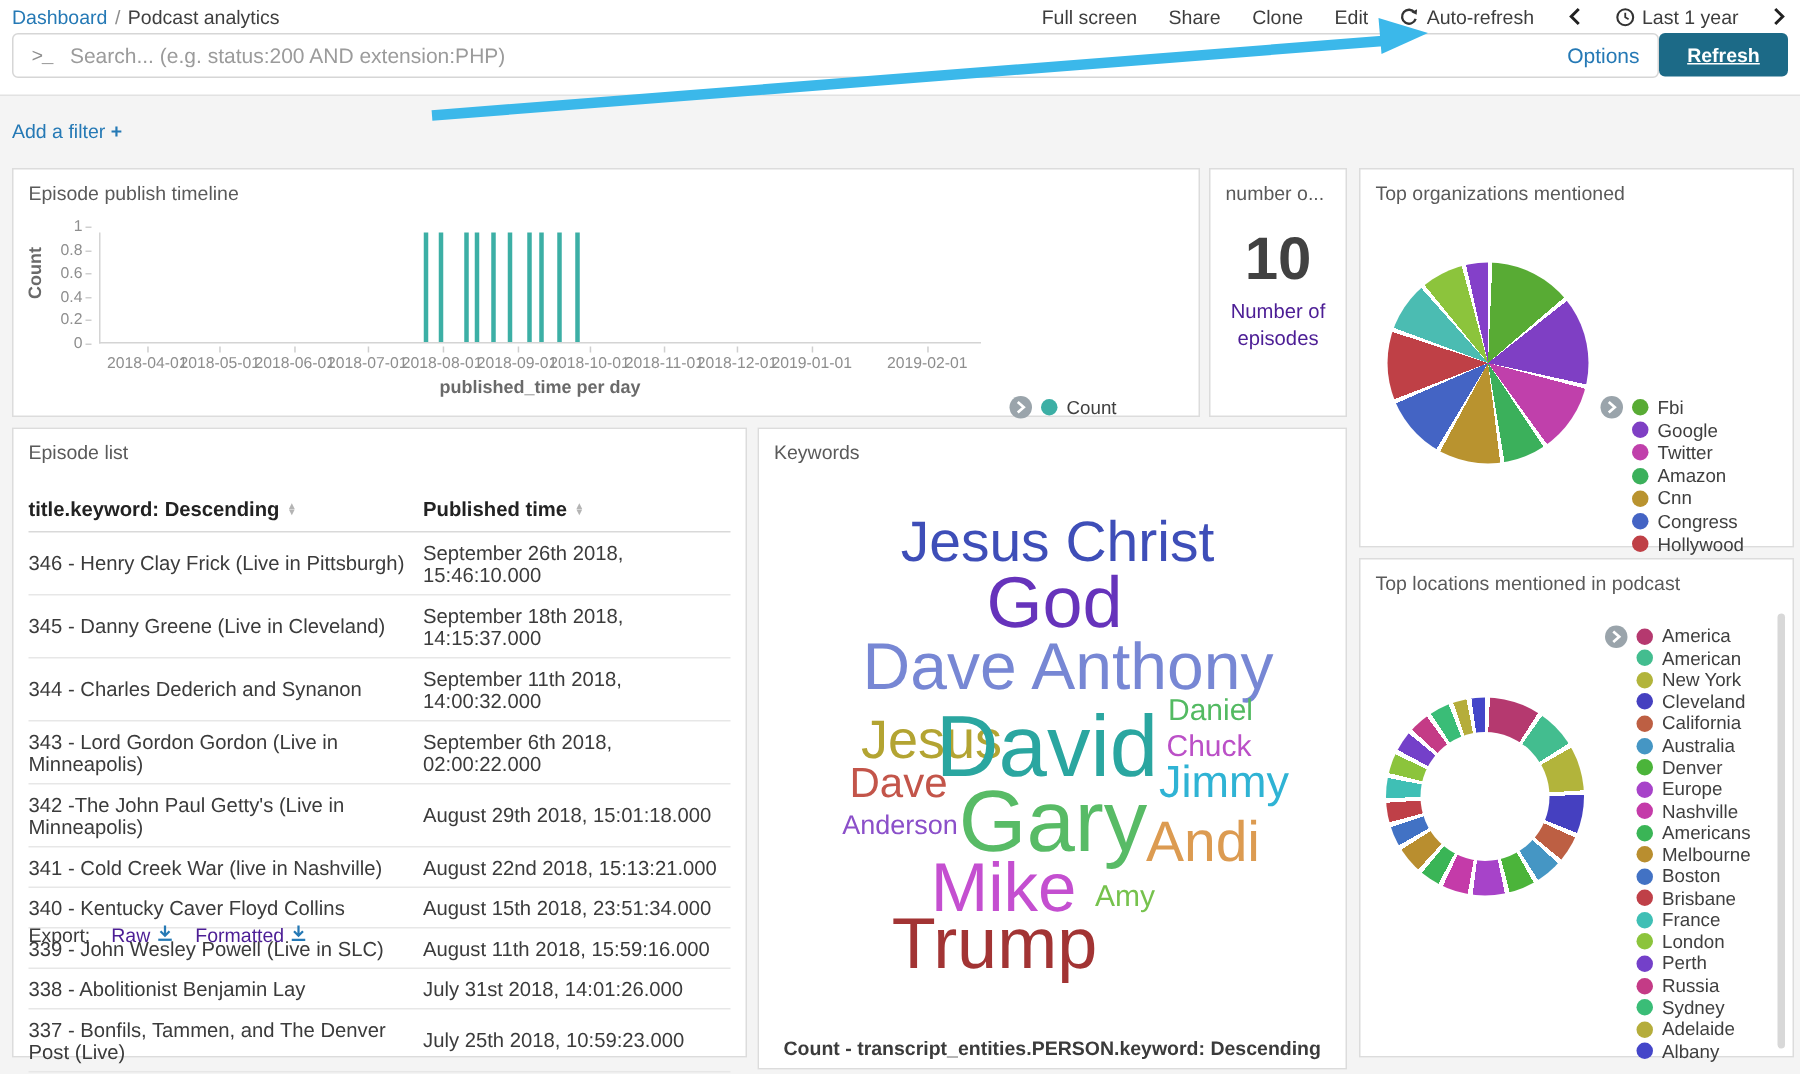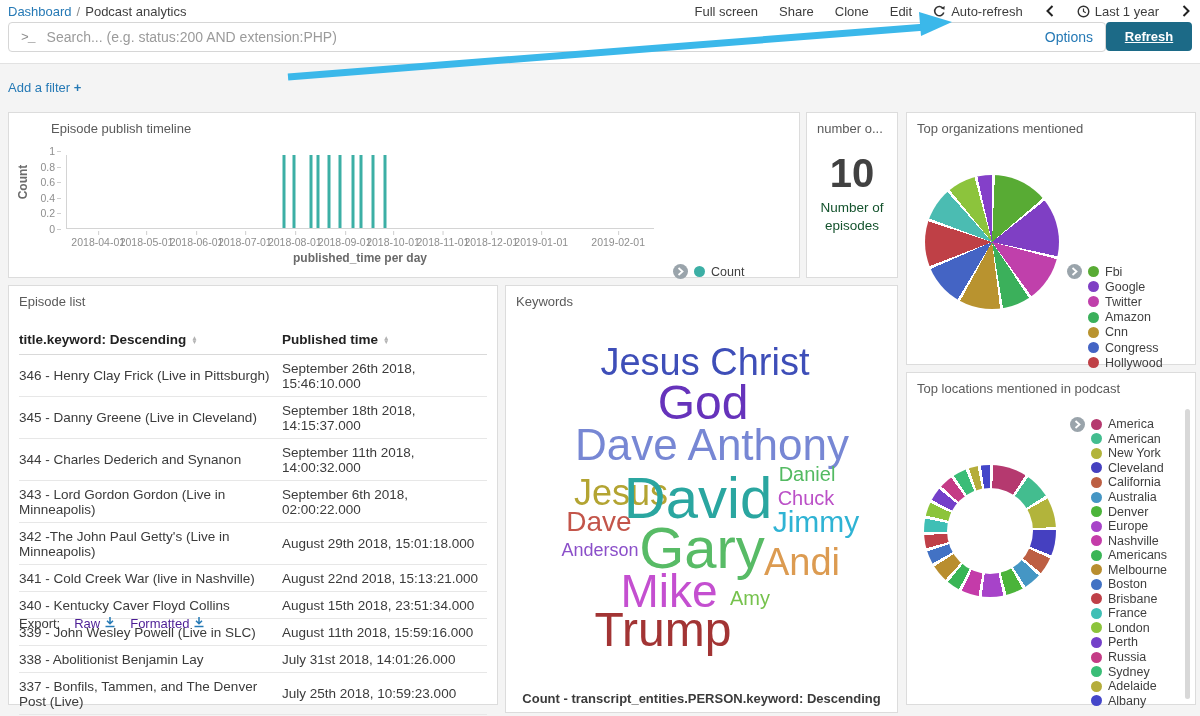--- a/index.html
+++ b/index.html
@@ -34,21 +34,21 @@
 
   
   .filterrow { position:absolute; left:8px; top:80px; font-size:13px; }
   .filterrow a { color:#2579b5; text-decoration:none; cursor:pointer; }
   .filterrow b { font-weight:bold; }
 
   
   .panel { position:absolute; background:#fff; border:1px solid #dcdcdc; }
   .panel h3 { margin:0; padding:8px 10px 0 10px; font-size:13px; font-weight:400; color:#5a5a5a; white-space:nowrap; overflow:hidden; text-overflow:ellipsis; }
 
-  .p-timeline  { left:8px;   top:112px; width:792px; height:166px;padding-left:32px; }
+  .p-timeline  { left:8px;   top:112px; width:792px; height:166px; }
   .p-metric    { left:806px; top:112px; width:92px;  height:166px; }
   .p-orgs      { left:906px; top:112px; width:290px; height:253px; }
   .p-list      { left:8px;   top:285px; width:490px; height:420px; }
   .p-cloud     { left:505px; top:285px; width:393px; height:428px; }
   .p-locs      { left:906px; top:372px; width:290px; height:333px; }
 
   
   .plot { position:absolute; left:57px; top:42px; width:588px; height:74px; border-left:1px solid #d4d4d4; border-bottom:1px solid #d4d4d4; }
   .bar { position:absolute; bottom:0; width:3px; background:#3cafa5; transform:translateX(-50%); }
   .ylab { position:absolute; left:-3px; top:62px; transform:rotate(-90deg); font-size:12px; color:#6a6a6a; font-weight:bold; }
@@ -61,21 +61,21 @@
   .xaxis-label { position:absolute; left:57px; top:138px; width:588px; text-align:center; font-size:12px; font-weight:bold; color:#6a6a6a; }
   .tl-legend { position:absolute; left:664px; top:151px; display:flex; align-items:center; gap:6px; font-size:12.5px; color:#3f3f3f; }
 
   .caret-circle { width:15px; height:15px; border-radius:50%; background:#9aa4ab; display:inline-flex; align-items:center; justify-content:center; cursor:pointer; flex:0 0 15px; }
 
   .lg-dot { width:11px; height:11px; border-radius:50%; display:inline-block; flex:0 0 11px; }
 
   
   .metric-body { position:absolute; left:0; top:40px; width:100%; text-align:center; }
   .metric-value { font-size:40px; font-weight:bold; color:#414141; line-height:1; }
-  .metric-label { margin:6px auto 0; width:66px; font-size:13.5px; color:#14532d; line-height:1.3; }
+  .metric-label { margin:6px auto 0; width:66px; font-size:13.5px; color:#4c1d95; line-height:1.3; }
 
   
   .pie { position:absolute; border-radius:50%; cursor:pointer; }
   .pie-orgs { left:18px; top:62px; width:134px; height:134px; }
   .pie-locs { left:17px; top:92px; width:132px; height:132px; }
   .pie-locs::after { content:""; position:absolute; inset:23px; background:#fff; border-radius:50%; }
   .legend { position:absolute; font-size:12.5px; color:#3f3f3f; }
   .lg-head { display:flex; align-items:flex-start; }
   .lg-items {}
   .lg-item { display:flex; align-items:center; gap:6px; cursor:pointer; }

